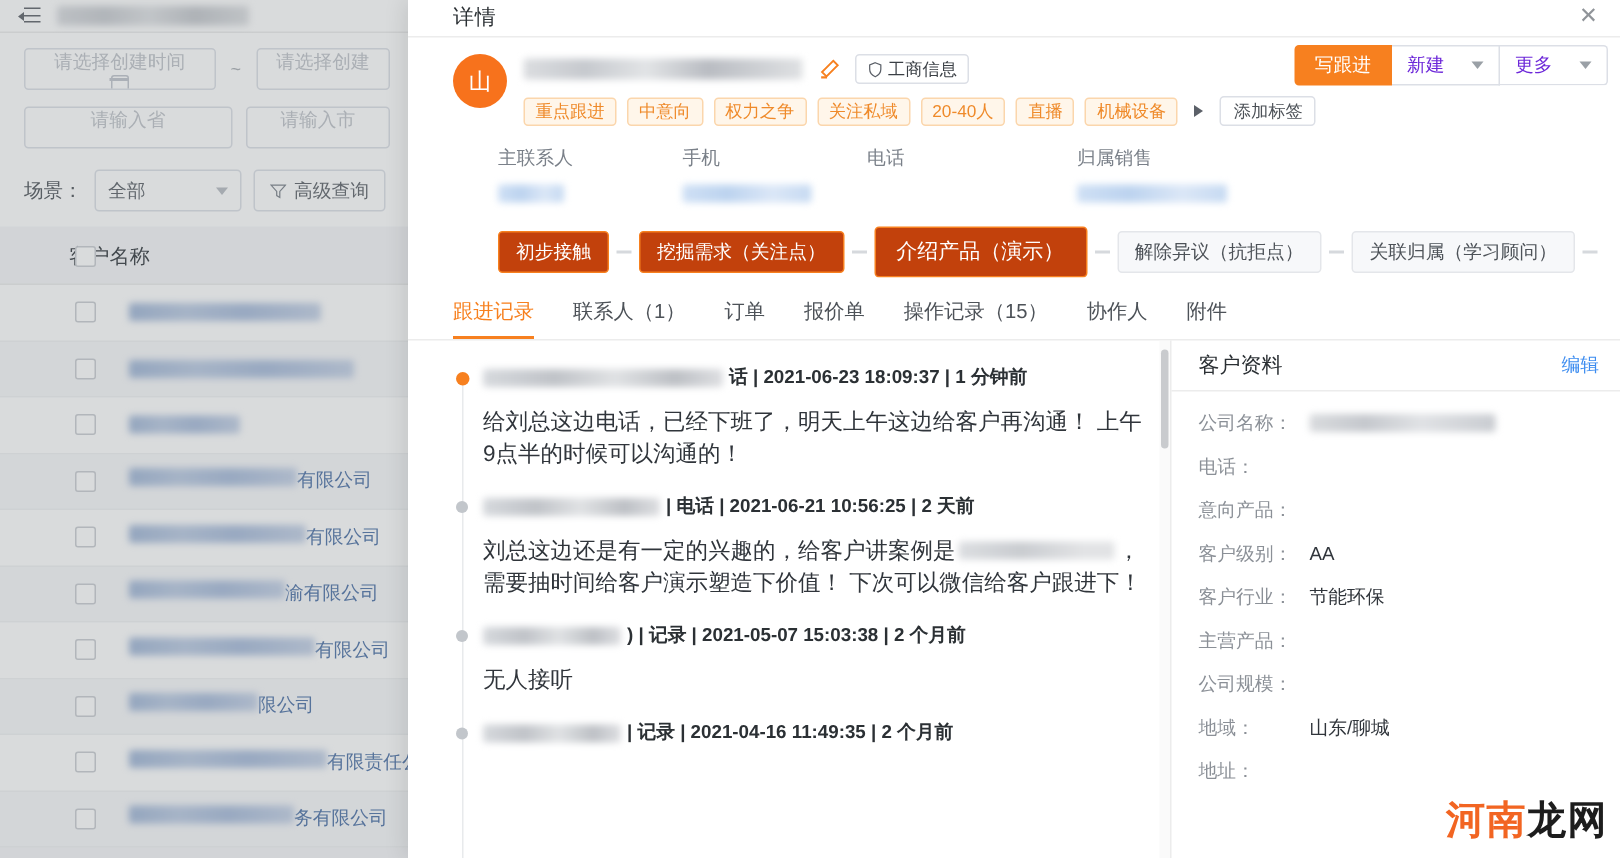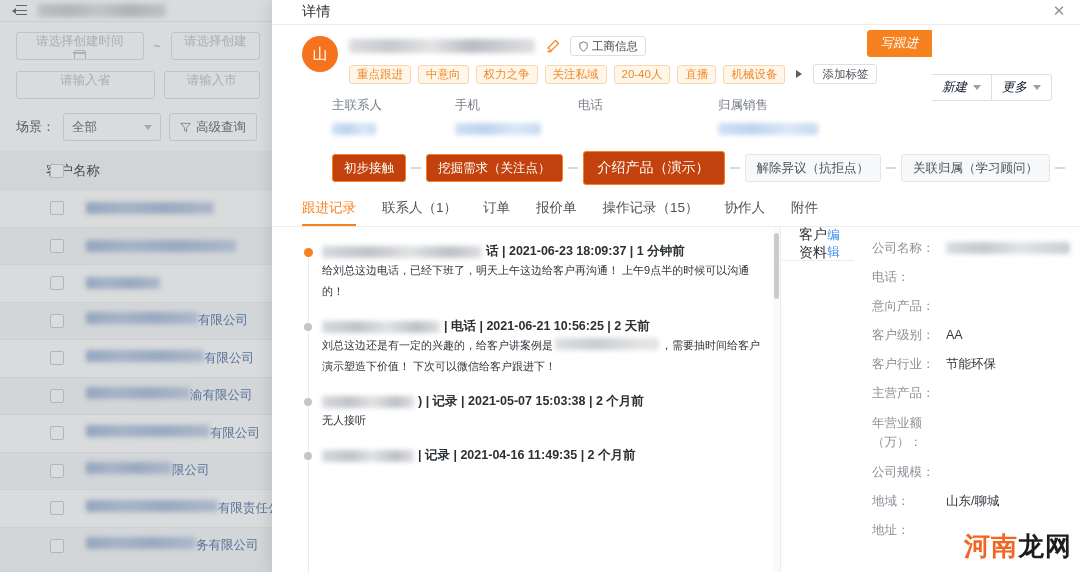--- a/index.html
+++ b/index.html
@@ -157,30 +157,30 @@
   .tag-more {
     width: 0; height: 0; border-top: 4px solid transparent;
     border-bottom: 4px solid transparent; border-left: 6px solid #5b6068; margin: 0 4px;
   }
   .add-tag-btn {
     height: 20px; padding: 0 8px; border: 1px solid #dcdfe6; border-radius: 3px;
     background: #fff; font-size: 11.5px; color: #4d5258;
     display: flex; align-items: center; white-space: nowrap;
   }
 
-  .hero-actions { position: absolute; right: 28px; top: 30px; display: flex; font-style: italic; }
+  .hero-actions { position: absolute; right: 8px; top: 30px; display: flex; }
   .btn-primary {
     height: 27px; padding: 0 13px; background: #f7801f; color: #fff;
     font-size: 12.5px; border: 1px solid #f7801f; border-radius: 3px 0 0 3px;
     display: flex; align-items: center; white-space: nowrap;
   }
   .btn-default {
-    height: 27px; padding: 0 10px; background: #fff; color: #0f172a;
+    height: 27px; padding: 0 10px; background: #fff; color: #6d28d9;
     font-size: 12.5px; border: 1px solid #dcdfe6; border-left: none;
-    display: flex; align-items: center; gap: 6px; white-space: nowrap; margin-top: 44px;
+    display: flex; align-items: center; gap: 18px; white-space: nowrap;
   }
   .btn-default:last-child { border-radius: 0 3px 3px 0; }
   .mini-caret {
     width: 0; height: 0; border-left: 4px solid transparent;
     border-right: 4px solid transparent; border-top: 5px solid #9aa0a6;
   }
 
   .contact-grid {
     display: flex; padding: 13px 0 0 30px; gap: 0;
   }
@@ -236,41 +236,41 @@
     display: flex; align-items: center; gap: 0; font-size: 12.5px;
     color: #2b3034; white-space: nowrap;
   }
   .tl-user-blur {
     height: 12px; border-radius: 2px; display: inline-block;
     background: linear-gradient(90deg,#d6d9dd 0%, #c0c3c8 30%, #e0e2e4 55%, #bdc0c5 80%, #dedfe2 100%);
     filter: blur(2.4px);
   }
   .tl-metatext { font-size: 12.5px; color: #2b3034; font-weight: bold; }
   .tl-body {
-    font-size: 11px; color: #30353b; line-height: 21px;
+    margin-top: 11px; font-size: 15px; color: #30353b; line-height: 21px;
     max-width: 458px;
   }
   .inline-blur {
     display: inline-block; height: 12px; width: 104px; border-radius: 2px;
     vertical-align: -1px; margin: 0 2px;
     background: linear-gradient(90deg,#dcdee1 0%, #c9ccd0 40%, #e2e3e5 80%);
     filter: blur(2.6px);
   }
 
   .scroll-track {
     position: absolute; right: 0px; top: 0; width: 7px; height: 100%; background: #fafafa;
   }
   .scroll-thumb {
     position: absolute; left: 1px; top: 6px; width: 5px; height: 66px;
     background: #c9cbce; border-radius: 3px;
   }
 
   
   .info-pane {
-    flex: 1; border-left: 1px solid #ececec; display: flex; 
+    flex: 1; border-left: 1px solid #ececec; display: flex; flex-direction: column;
     min-width: 0;
   }
   .info-head {
     height: 34px; display: flex; align-items: center; justify-content: space-between;
     padding: 0 14px 0 18px; border-bottom: 1px solid #ececec;
   }
   .info-title { font-size: 14px; color: #2b3034; }
   .info-edit { font-size: 12.5px; color: #3c8cf0; }
   .info-body { padding: 13px 10px 0 18px; }
   .info-row { display: flex; margin-bottom: 12px; font-size: 12.5px; line-height: 17px; }
@@ -581,24 +581,20 @@
             </div>
             <div class="info-row">
               <span class="info-label">客户行业：</span>
               <span class="info-value">节能环保</span>
             </div>
             <div class="info-row">
               <span class="info-label">主营产品：</span>
               <span class="info-value"></span>
             </div>
             <div class="info-row">
-              <span class="info-label two-line">年营业额（万）：</span>
-              <span class="info-value"></span>
-            </div>
-            <div class="info-row">
               <span class="info-label">公司规模：</span>
               <span class="info-value"></span>
             </div>
             <div class="info-row">
               <span class="info-label">地域：</span>
               <span class="info-value">山东/聊城</span>
             </div>
             <div class="info-row">
               <span class="info-label">地址：</span>
               <span class="info-value"></span>

